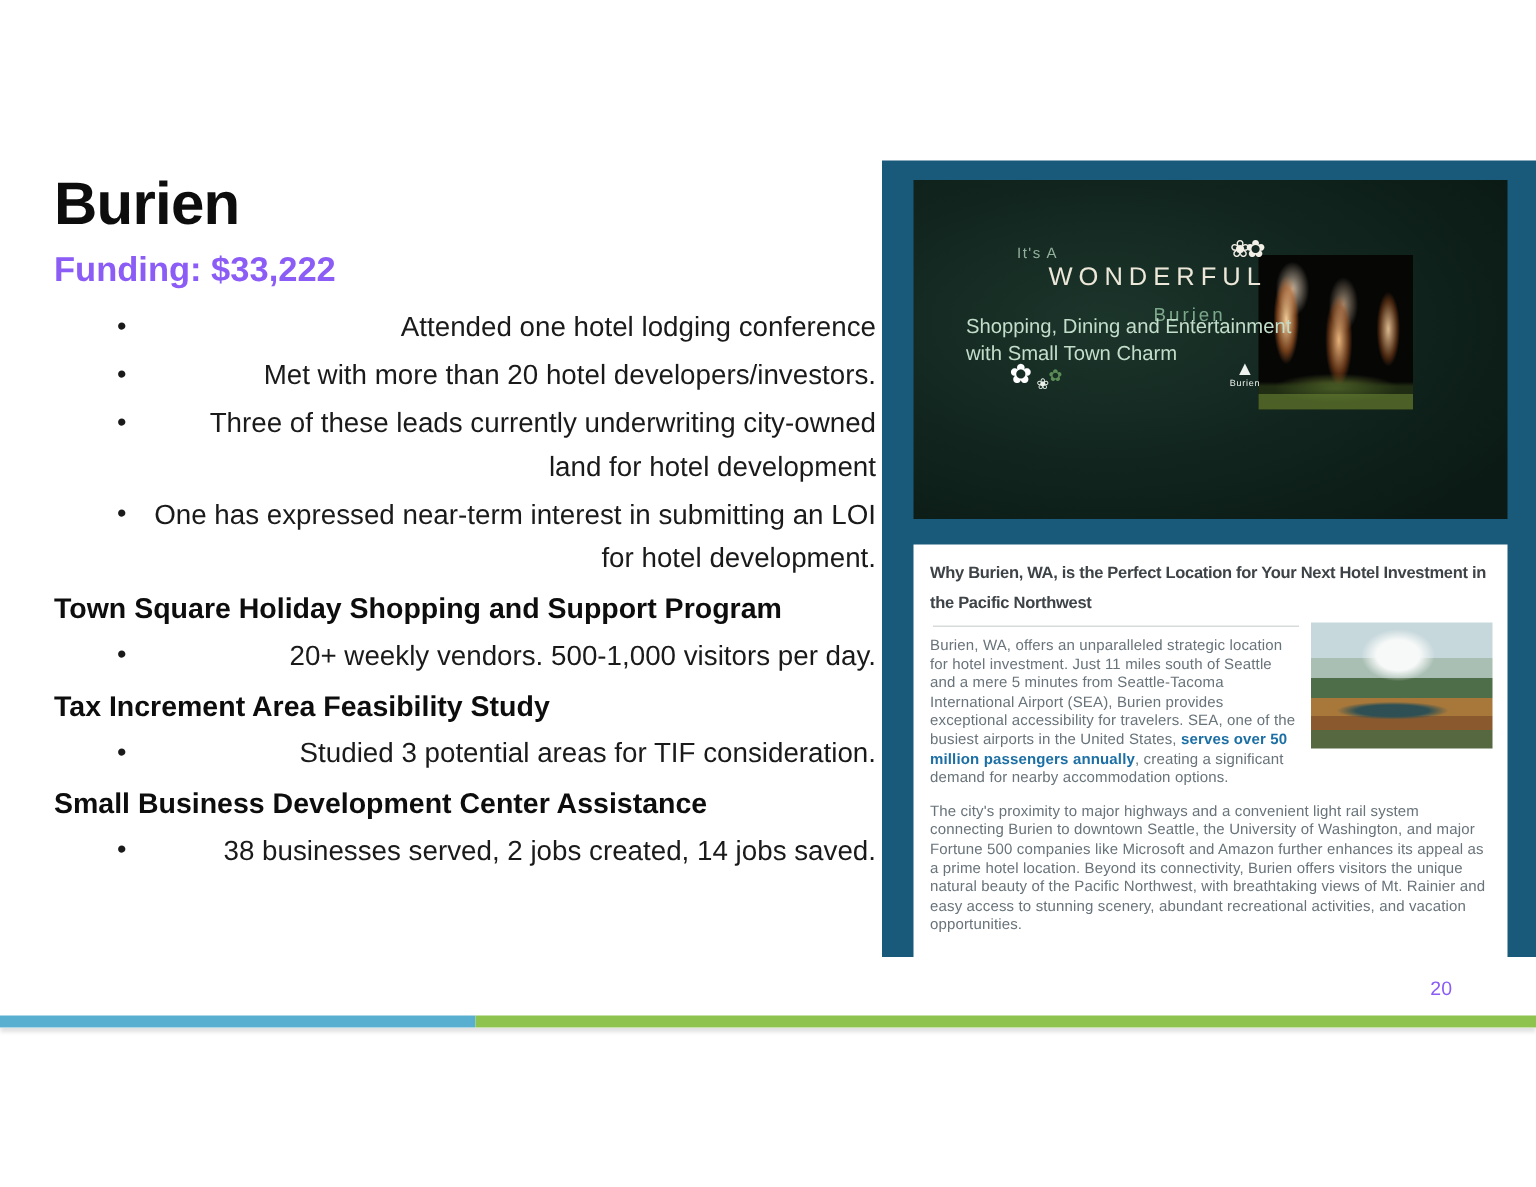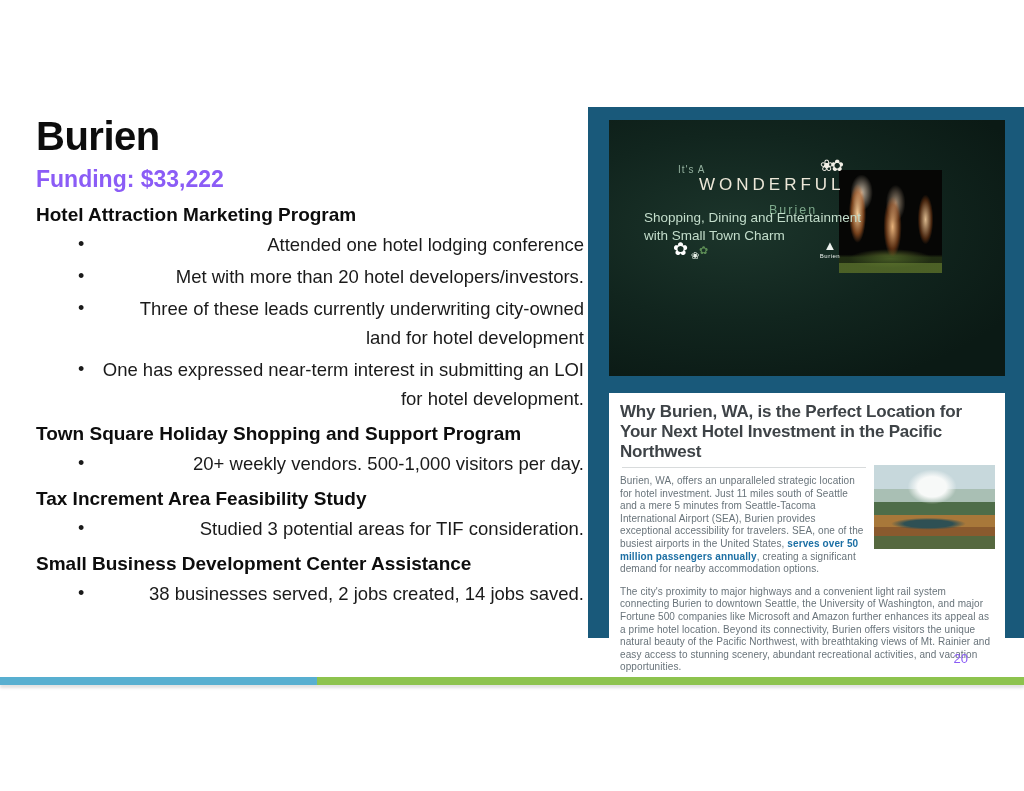--- a/index.html
+++ b/index.html
@@ -17,21 +17,21 @@
   ul.bullets{list-style:none;margin:3px 0 0 0;padding:0;}
   ul.bullets li{position:relative;padding-left:66px;font-size:18.5px;color:#1a1a1a;line-height:29px;margin-bottom:3px;text-align:right;}
   ul.bullets li::before{content:"\2022";position:absolute;left:42px;top:0;font-size:18px;}
 
   
   .embed-frame{
     position:absolute;left:588px;top:107px;width:436px;height:531px;
     background:#19597a;box-sizing:border-box;padding:13px 19px 13px 21px;
   }
   .banner{
-    position:relative;width:396px;height:256px;overflow:hidden;
+    position:relative;width:396px;height:226px;overflow:hidden;
     background:radial-gradient(ellipse 320px 170px at 32% 42%, #1c352b 0%, #11251e 55%, #0b1a15 100%);
   }
   .b-itsa{position:absolute;left:69px;top:44px;font-size:10px;color:#93b09e;letter-spacing:1px;z-index:3;}
   .b-wonderful{position:absolute;left:90px;top:55px;font-size:17px;letter-spacing:4px;color:#ece7d8;z-index:3;}
   .b-flowers{position:absolute;left:211px;top:36px;font-size:16px;color:#f2efe6;z-index:3;letter-spacing:-3px;}
   .b-burien-sub{position:absolute;left:160px;top:83px;font-size:12.5px;color:#7ca88b;letter-spacing:2px;z-index:3;}
   .b-tagline{position:absolute;left:35px;top:89px;width:285px;text-align:left;color:#c3ddcb;font-size:13.5px;line-height:18px;z-index:3;}
   .b-flower-big{position:absolute;left:64px;top:118px;font-size:18px;color:#ffffff;z-index:3;}
   .b-flower-small{position:absolute;left:82px;top:130px;font-size:10px;color:#e8f0e8;z-index:3;}
   .b-leaf{position:absolute;left:90px;top:124px;font-size:11px;color:#5c8c55;z-index:2;}
@@ -48,21 +48,21 @@
       radial-gradient(ellipse 14px 26px at 55% 32%, rgba(255,225,190,.6), rgba(0,0,0,0) 70%),
       radial-gradient(ellipse 10px 32px at 84% 48%, rgba(255,215,165,.85), rgba(170,85,30,.4) 60%, rgba(0,0,0,0) 78%),
       radial-gradient(ellipse 52px 12px at 50% 86%, rgba(150,180,70,.65), rgba(0,0,0,0) 80%),
       #060605;
   }
 
   .article{
     margin-top:17px;width:396px;height:290px;background:#ffffff;
     box-sizing:border-box;padding:9px 10px 10px 11px;overflow:hidden;
   }
-  .article-headline{font-size:17px;line-height:20px;font-weight:bold;color:#3e4347;letter-spacing:-0.2px;}
+  .article-headline{font-size:11px;line-height:20px;font-weight:bold;color:#3e4347;letter-spacing:-0.2px;}
   .mountain-photo{
     float:right;width:121px;height:84px;margin:3px 0 6px 8px;
     background:
       radial-gradient(ellipse 34px 24px at 48% 26%, #f7f9f8 0 42%, rgba(247,249,248,0) 72%),
       radial-gradient(ellipse 44px 7px at 45% 70%, #2e5054 0 55%, rgba(46,80,84,0) 85%),
       linear-gradient(to bottom, #c7d8dc 0 28%, #a9bfb4 28% 44%, #4e6d49 44% 60%, #a8783a 60% 74%, #8a5a2e 74% 85%, #55683f 85% 100%);
   }
   .news-label{text-align:right;font-size:10px;color:#989da1;margin-top:4px;padding-right:8px;}
   .rule{border:0;border-top:1px solid #d8dbdc;margin:5px 2px 7px 2px;}
   .para{font-size:10px;line-height:12.6px;color:#68737a;letter-spacing:0.1px;}
@@ -75,21 +75,20 @@
   .bar-blue{position:absolute;left:0;top:0;width:317px;height:8px;background:#58afd0;}
   .bar-green{position:absolute;left:317px;top:0;width:707px;height:8px;background:#8dc34e;}
 </style>
 </head>
 <body>
 
 <div class="left-block">
   <div class="slide-title">Burien</div>
   <div class="funding">Funding: $33,222</div>
   <div id="sections">
-      <div class="sec-heading">Hotel Attraction Marketing Program</div>
       <ul class="bullets">
         <li>Attended one hotel lodging conference</li>
         <li>Met with more than 20 hotel developers/investors.</li>
         <li>Three of these leads currently underwriting city-owned land for hotel development</li>
         <li>One has expressed near-term interest in submitting an LOI for hotel development.</li>
       </ul>
       <div class="sec-heading">Town Square Holiday Shopping and Support Program</div>
       <ul class="bullets">
         <li>20+ weekly vendors. 500-1,000 visitors per day.</li>
       </ul>

